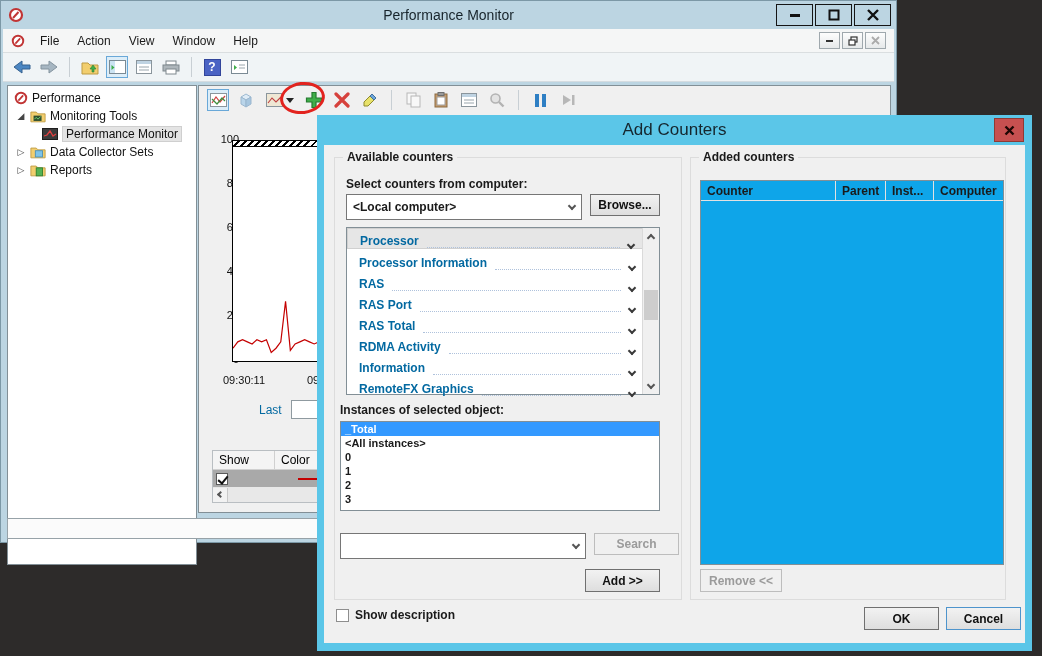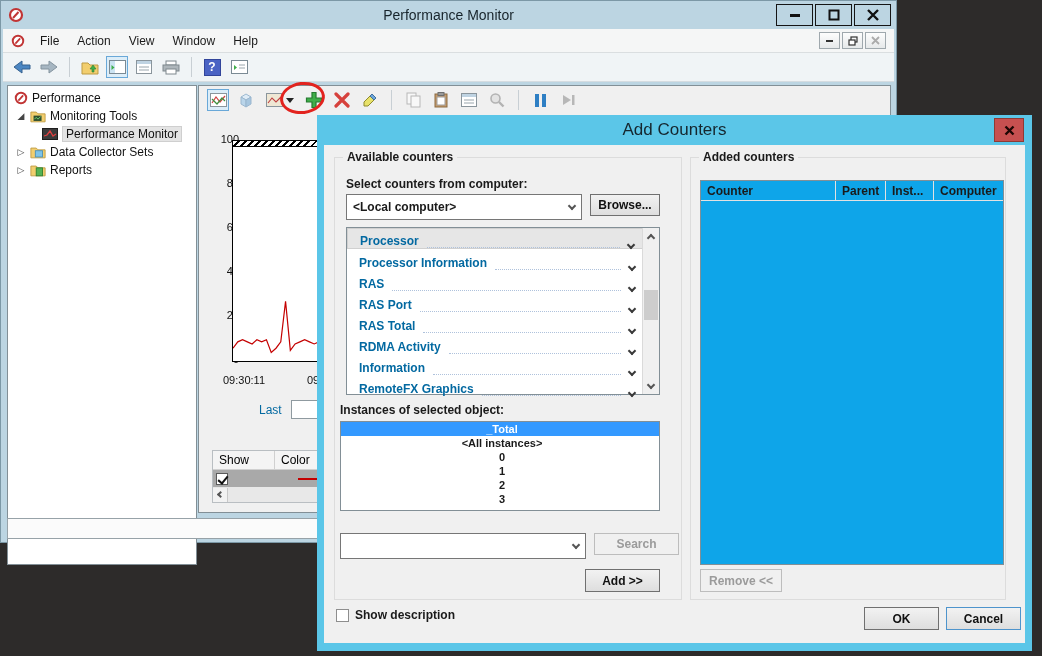--- a/index.html
+++ b/index.html
@@ -108,21 +108,21 @@
   .leader { flex:1; border-bottom:1px dotted #AFC2DC; margin:0 8px; height:9px; }
   .counter-row .chev { border-color:#3A3A3A; margin-top:-3px; }
   .vsb { position:absolute; right:0; top:0; bottom:0; width:17px; background:#F0F0F0;
     border-left:1px solid #DADADA; }
   .vsb .arrow { position:absolute; left:0; width:16px; height:16px; display:flex;
     align-items:center; justify-content:center; background:#F0F0F0; }
   .vsb .thumb { position:absolute; left:1px; width:14px; background:#CDCDCD; }
 
   #instance-list { position:absolute; left:16px; top:276px; width:320px; height:90px;
     background:#fff; border:1px solid #828F96; font-size:11px; }
-  .inst-row { height:14px; padding-left:4px; display:flex; align-items:center;justify-content:center; }
+  .inst-row { height:14px; padding-left:4px; display:flex; align-items:center; }
   .inst-row.sel { background:#3399FF; color:#fff; }
 
   #added-table { position:absolute; left:376px; top:35px; width:304px; height:385px;
     background:#0ea5e9; border:1px solid #828F96; }
   #added-head { display:flex; height:20px; border-bottom:1px solid #E2E2E2; }
   #added-head div { padding:3px 6px; border-right:1px solid #E2E2E2; }
 
   .cb { width:13px; height:13px; background:#fff; border:1px solid #8E8E8E; }
 </style>
 </head>

